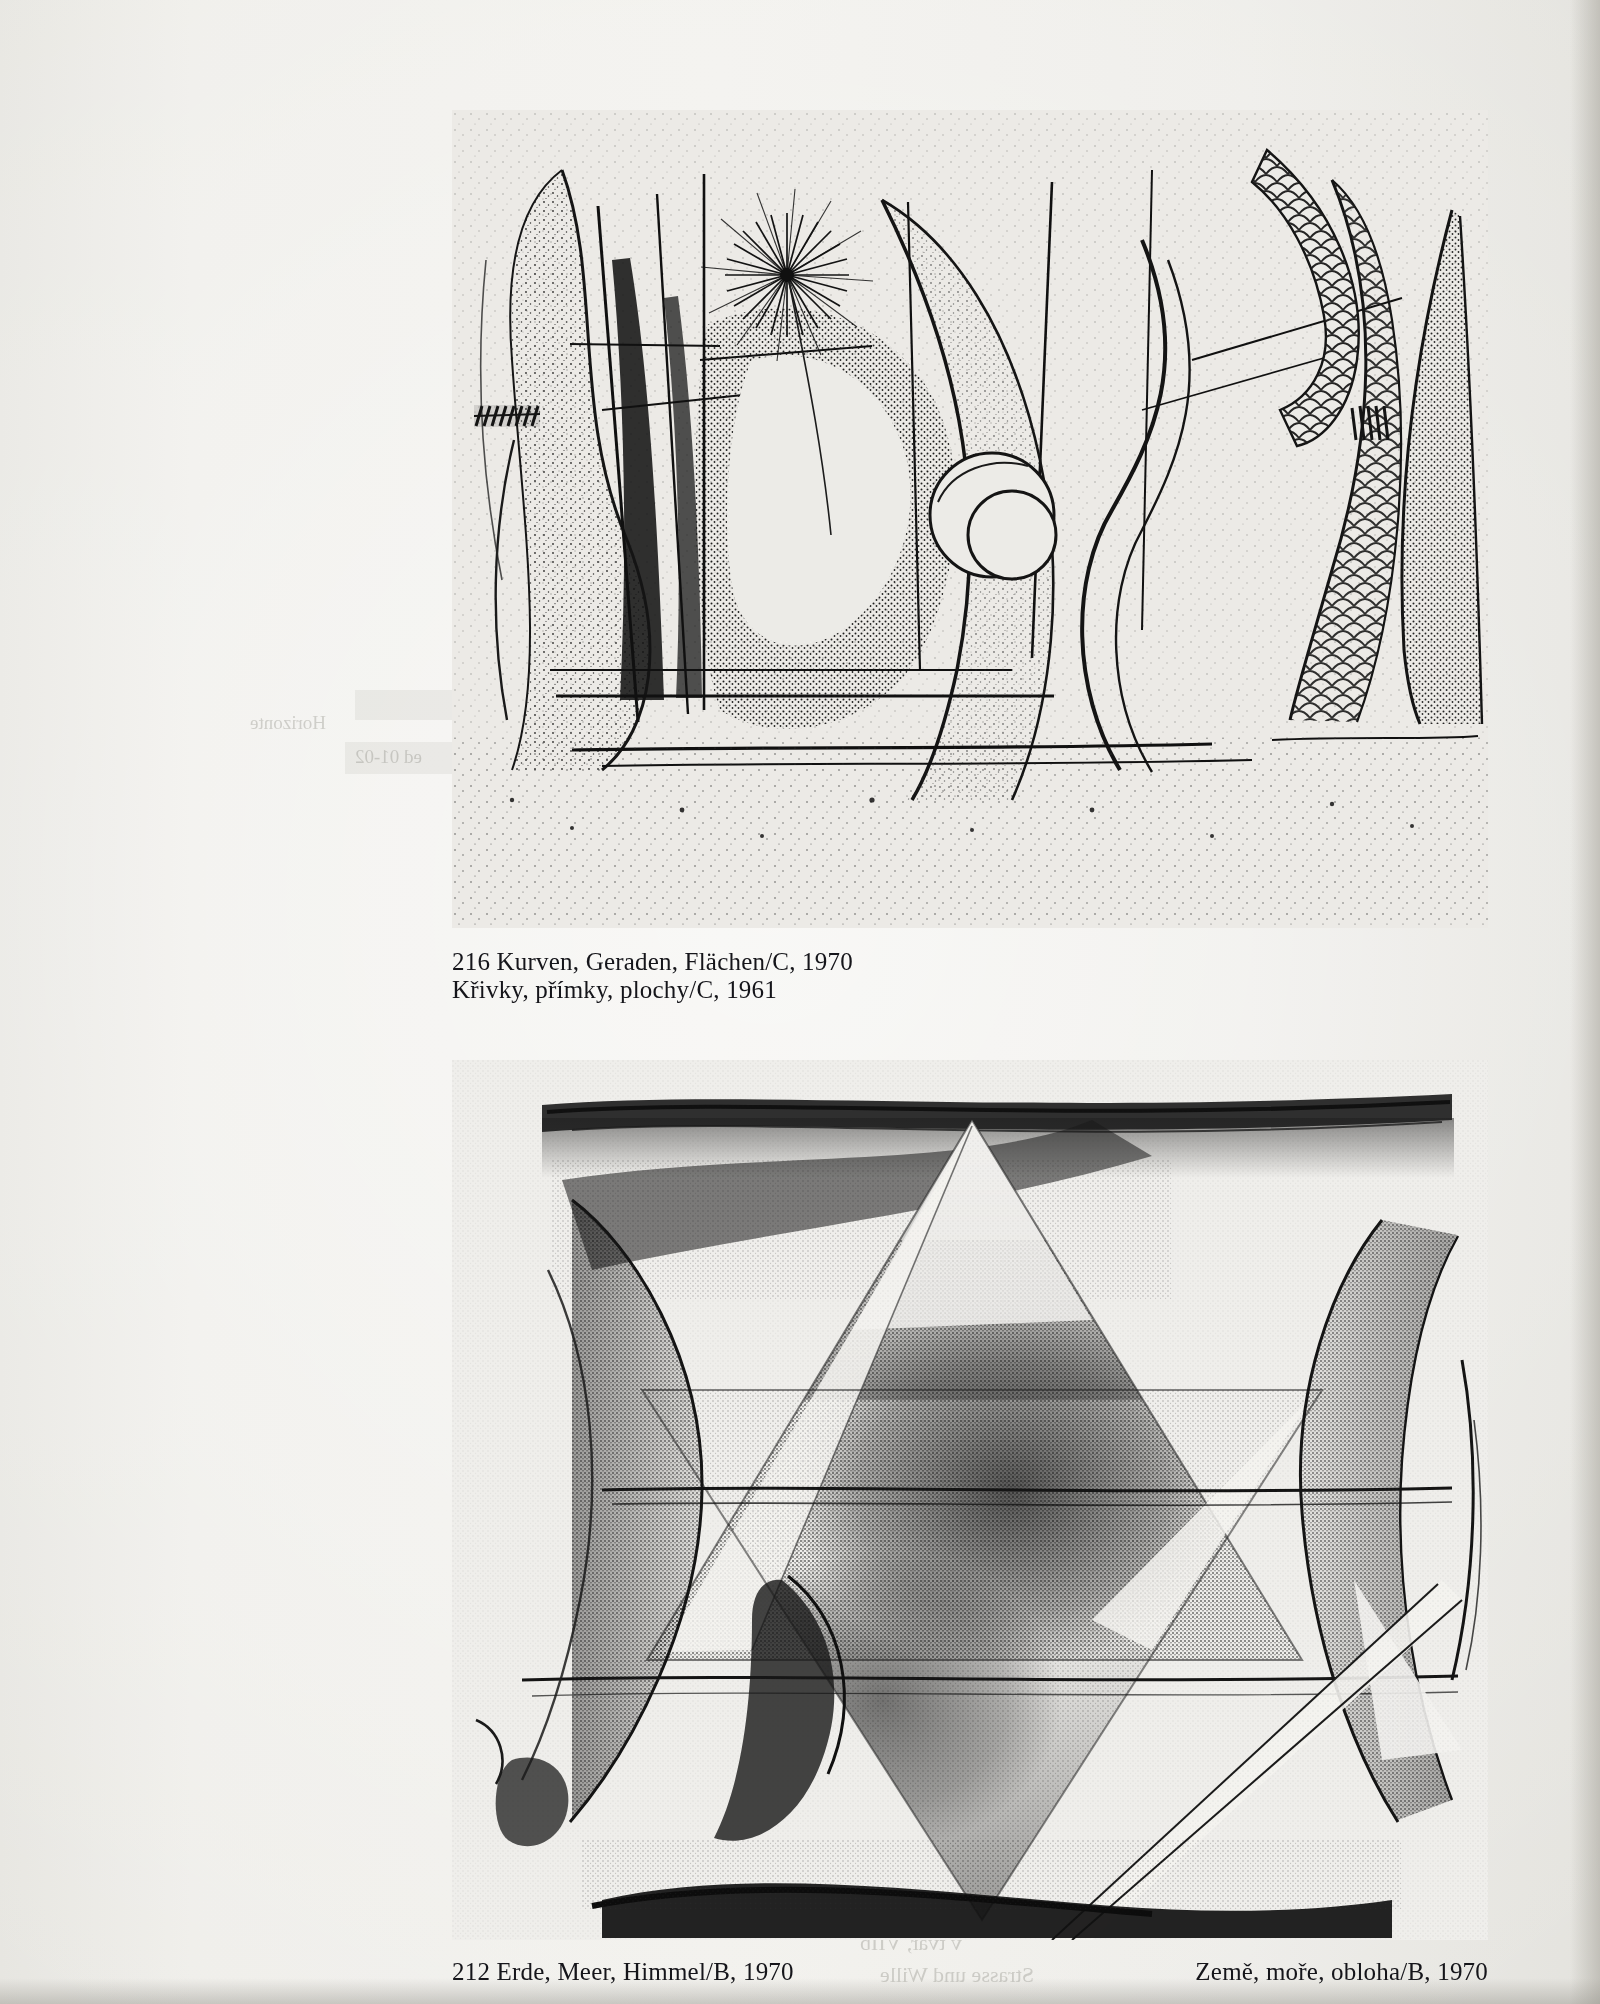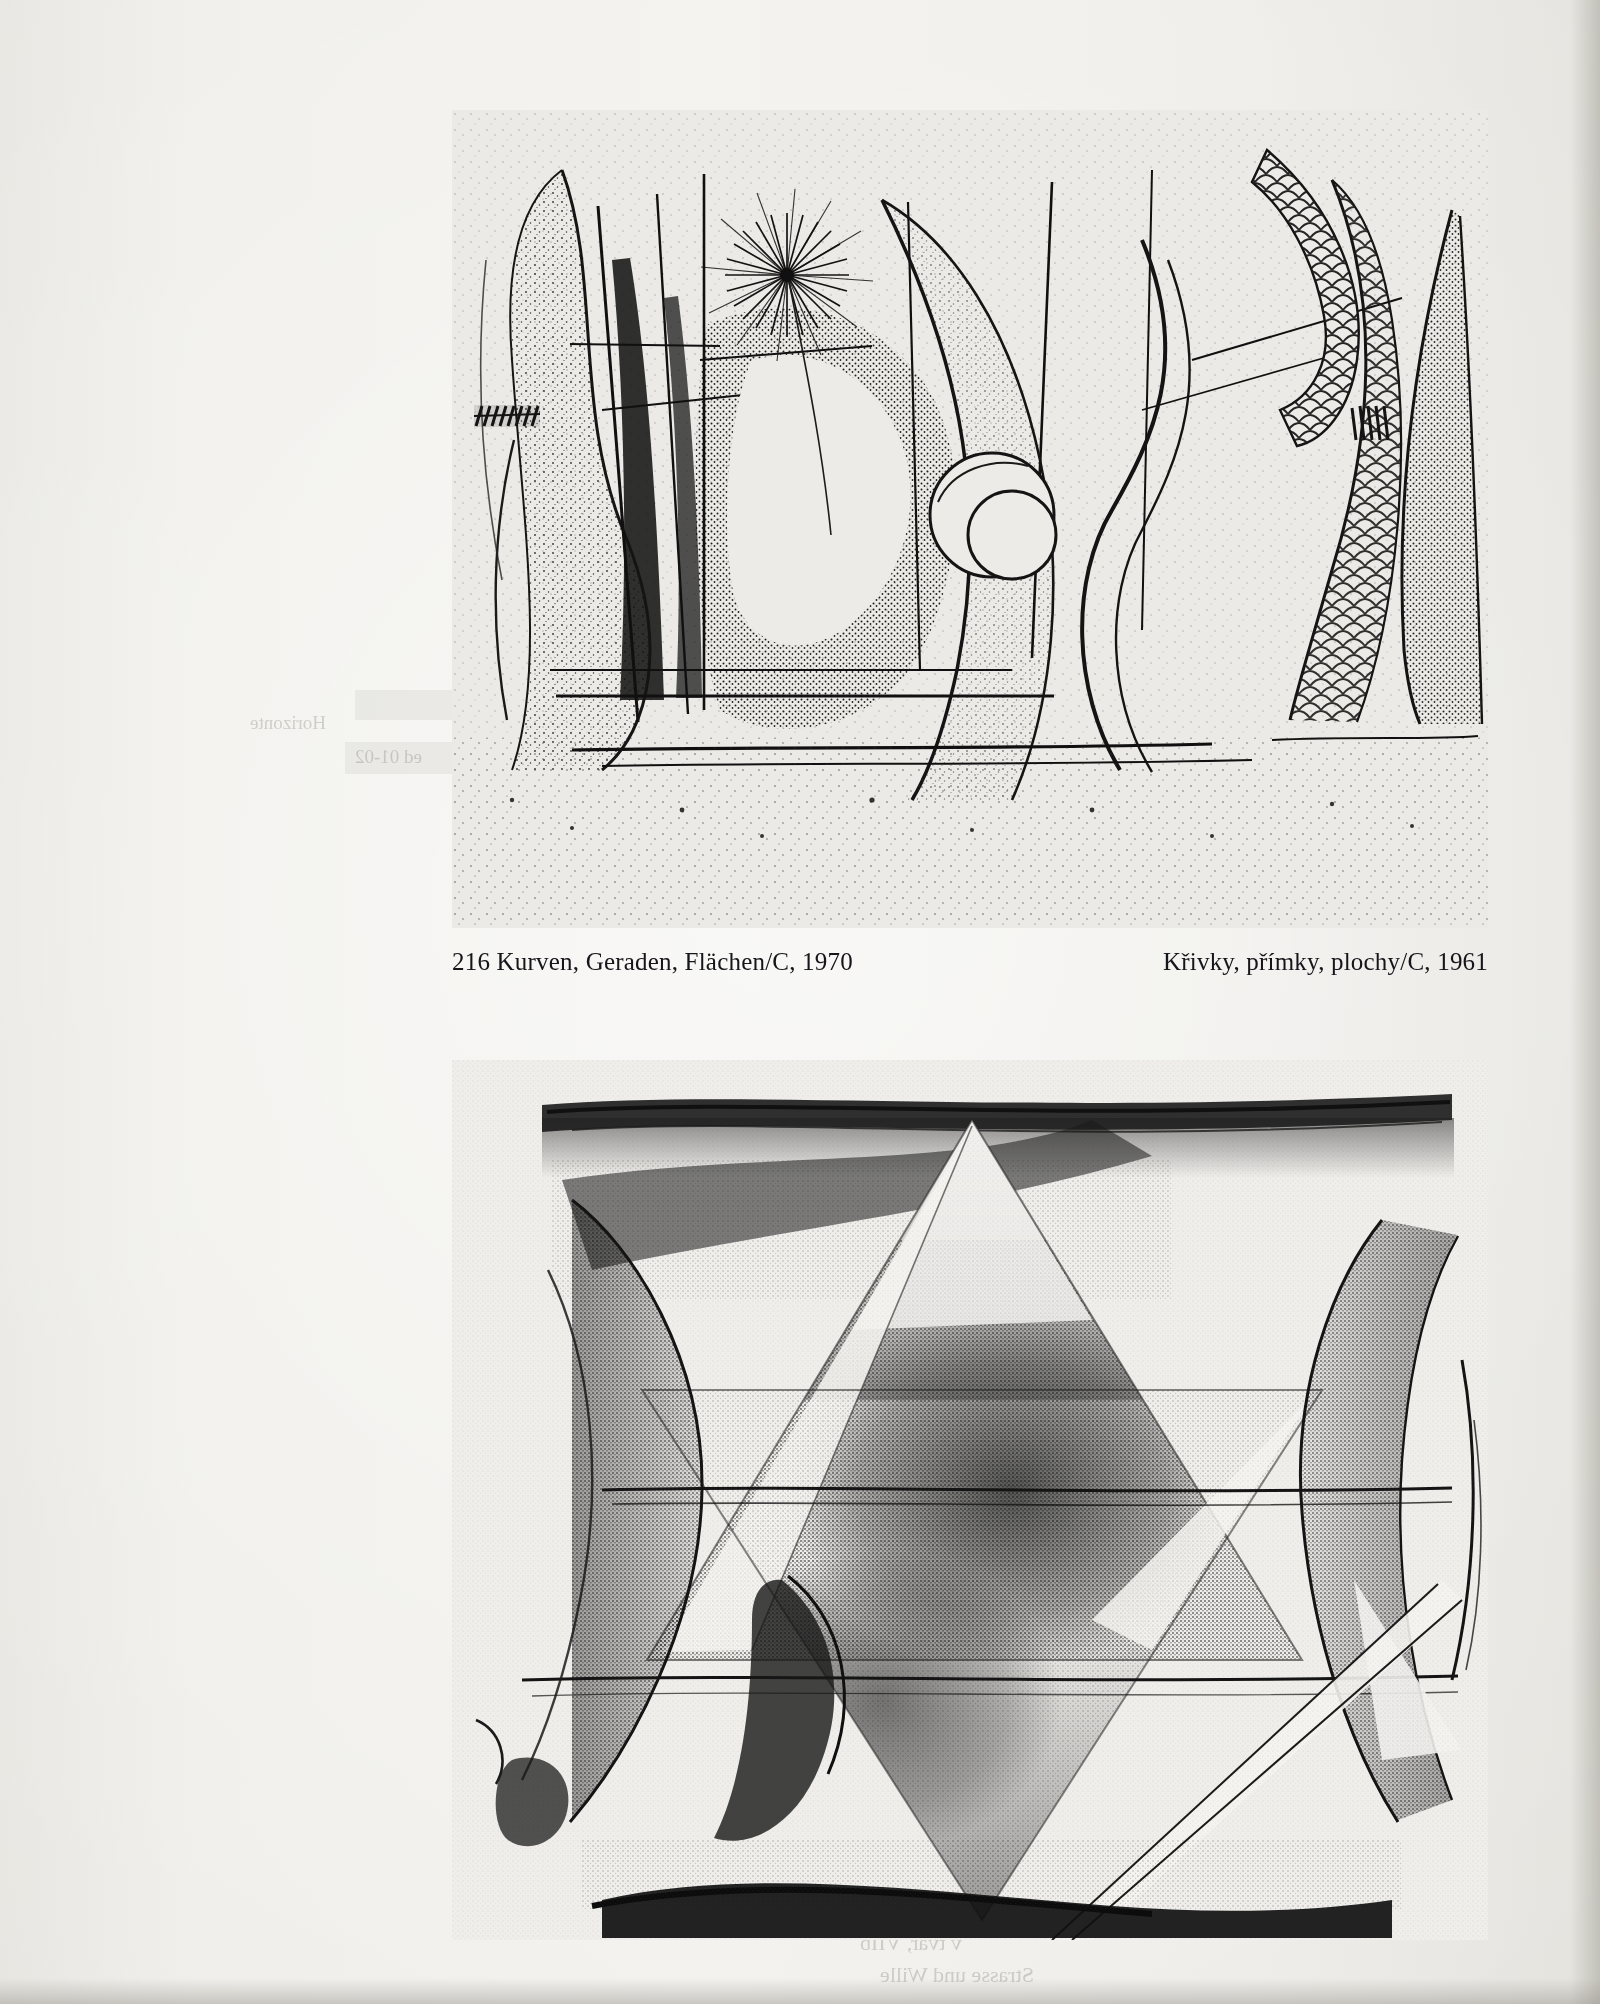--- a/index.html
+++ b/index.html
@@ -294,21 +294,21 @@
         <circle cx="640" cy="700" r="2.4"></circle>
           <circle cx="760" cy="726" r="2"></circle>
         <circle cx="880" cy="694" r="2.2"></circle>
           <circle cx="960" cy="716" r="2"></circle>
         <circle cx="120" cy="718" r="2"></circle>
           <circle cx="60" cy="690" r="2.2"></circle>
       </g>
     </svg>
   </div>
 
-  <div class="caption-row" id="caption-1" style="left:452px; top:948px; width:1036px;">
+  <div class="caption-row" id="caption-1" style="left:452px; top:948px; width:1036px;flex-direction:column;">
     <div class="caption-left">216   Kurven, Geraden, Flächen/C, 1970</div>
     <div class="caption-right">Křivky, přímky, plochy/C, 1961</div>
   </div>
 
   <div class="plate" id="plate-2" style="left:452px; top:1060px; width:1036px; height:880px;">
     <div class="a2-bg"></div>
     <svg class="art" viewBox="0 0 1036 880" preserveAspectRatio="none">
       <defs>
         <linearGradient id="g-dark-down" x1="0" y1="0" x2="0" y2="1">
           <stop offset="0%" stop-color="#1c1c1c" stop-opacity="0.9"></stop>
@@ -426,16 +426,20 @@
 
       <path d="M150 840 C 300 806, 480 832, 660 846 C 760 854, 860 852, 940 840
                L 940 878 L 150 878 Z" fill="#101010" opacity="0.92"></path>
       <path d="M140 846 C 320 812, 520 840, 700 854" fill="none" stroke="#0c0c0c" stroke-width="6"></path>
       <rect x="130" y="780" width="820" height="70" fill="url(#grain)" opacity="0.55"></rect>
 
       <rect x="0" y="0" width="1036" height="880" fill="url(#grain)" opacity="0.18"></rect>
     </svg>
   </div>
 
+  <div class="caption-row" id="caption-2" style="left:452px; top:1958px; width:1036px;">
+    <div class="caption-left">212   Erde, Meer, Himmel/B, 1970</div>
+    <div class="caption-right">Země, moře, obloha/B, 1970</div>
+  </div>
 
   <div id="page-edge-right"></div>
   <div id="page-edge-bottom"></div>
 </div>
 
 </body></html>

